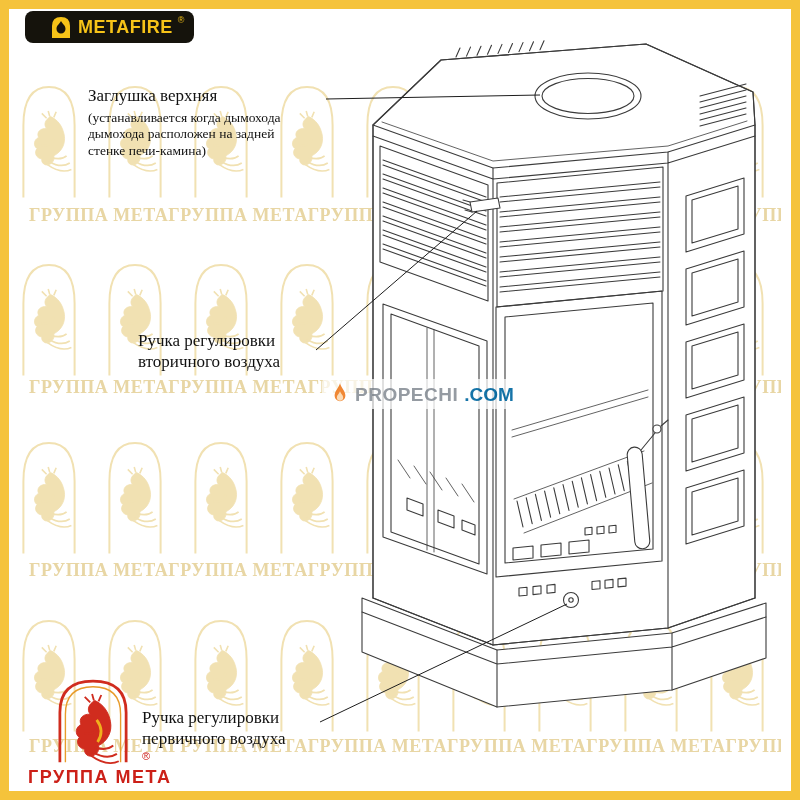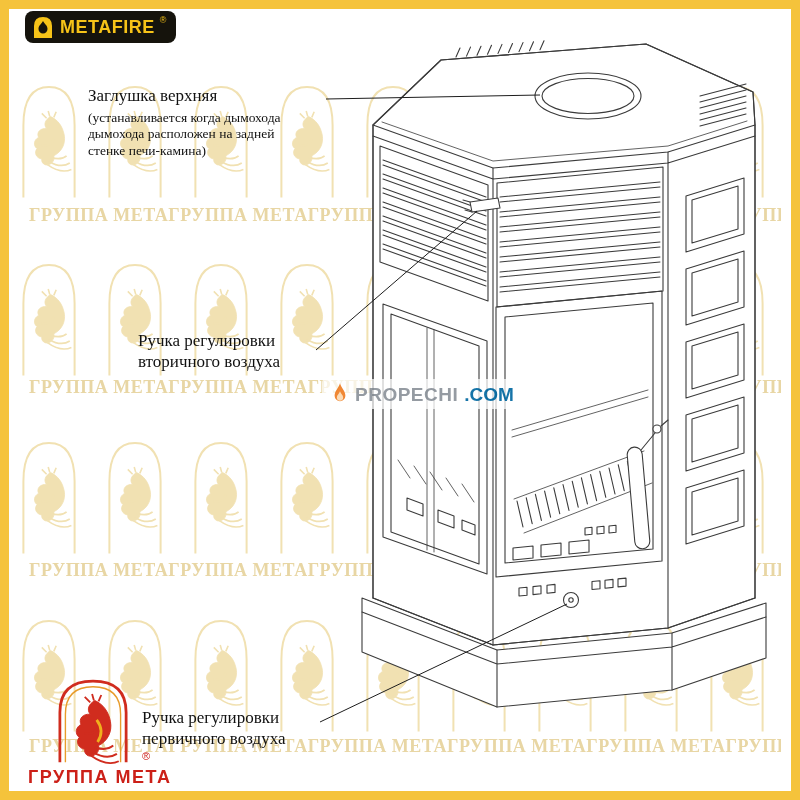--- a/index.html
+++ b/index.html
@@ -23,21 +23,21 @@
   
   .callout{position:absolute;color:#111}
   .co-top{left:88px;top:86px;width:280px;}
   .co-title{font-size:17px}
   .co-desc{font-size:13.5px;line-height:1.22;margin-top:4px}
   .co-left{font-size:17px;line-height:1.25}
   .co-sec{left:138px;top:330px}
   .co-pri{left:142px;top:707px}
   
   .metafire{position:absolute;left:25px;top:11px;display:flex;align-items:center;gap:5px;
-            background:#15130c;border-radius:8px;padding:4px 10px 4px 6px}
+            background:#15130c;border-radius:8px;padding:4px 10px 4px 24px}
   .mf-text{color:#f6c318;font-family:"Liberation Sans",sans-serif;font-weight:bold;
            font-size:18px;letter-spacing:.5px}
   .mf-reg{color:#f6c318;font-family:"Liberation Sans",sans-serif;font-size:9px;align-self:flex-start}
   .mf-flame{width:24px;height:24px}
   
   .propechi{position:absolute;left:322px;top:379px;display:flex;align-items:flex-end;gap:6px;
             background:rgba(255,255,255,.78);border-radius:4px;padding:3px 9px;opacity:.92}
   .pp-flame{width:18px;height:24px}
   .pp-brand{color:#8d939b;font-family:"Liberation Sans",sans-serif;font-weight:bold;font-size:19px;letter-spacing:.5px}
   .pp-tld{color:#0369a1;font-family:"Liberation Sans",sans-serif;font-weight:bold;font-size:19px}

